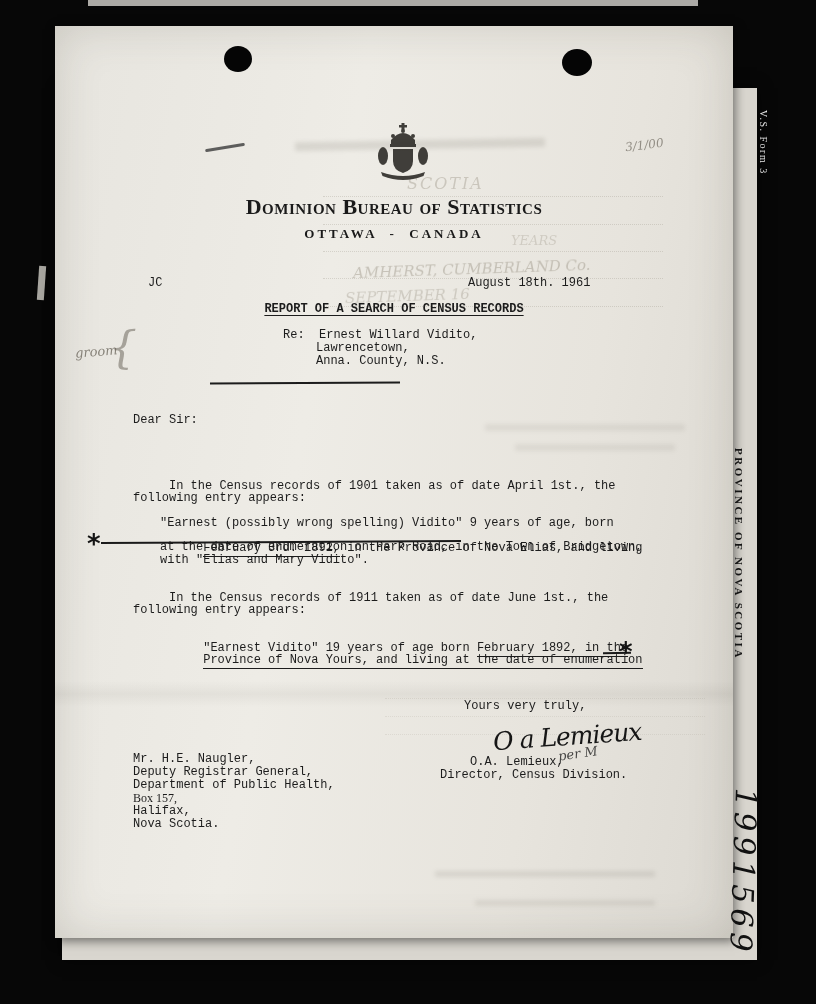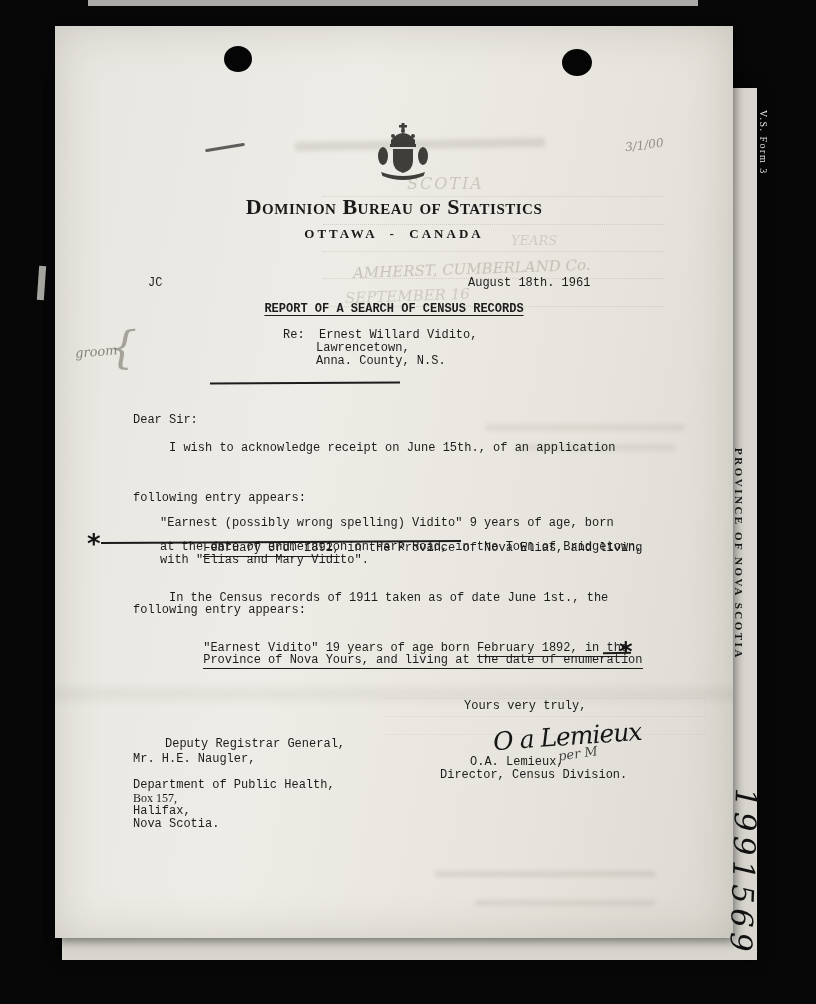--- a/index.html
+++ b/index.html
@@ -94,22 +94,22 @@
     <div class="ln" style="left:261px;top:316px;">Lawrencetown,</div>
     <div class="ln" style="left:261px;top:329px;">Anna. County, N.S.</div>
     <div class="rule" style="left:155px;top:356px;width:190px;transform:rotate(-.3deg);"></div>
 
     <div class="pencil" style="left:20px;top:318px;font-size:13px;opacity:.8;transform:rotate(-5deg);">groom</div>
     <div class="pencil" style="left:54px;top:296px;font-size:44px;opacity:.55;">{</div>
     <div class="pencil" style="left:570px;top:112px;font-size:12px;opacity:.7;transform:rotate(-7deg);">3/1/00</div>
 
     <div class="ln" style="left:78px;top:388px;">Dear Sir:</div>
 
-    <div class="ln" style="left:78px;top:416px;">     I wish to acknowledge receipt on June 15th., of an application</div>
 
+    <div class="ln" style="left:78px;top:454px;">     In the Census records of 1901 taken as of date April 1st., the</div>
     <div class="ln" style="left:78px;top:466px;">following entry appears:</div>
 
     <div class="ln" style="left:105px;top:491px;">"Earnest (possibly wrong spelling) Vidito" 9 years of age, born</div>
     <div class="ln" style="left:105px;top:503px;">
       <span class="u">February 3rd. 1892,</span><span> in the Province of Nova Elias, and living</span>
     </div>
     <div class="ln" style="left:105px;top:515px;">at the date of enumeration on Park Road, in the Town of Bridgetown,</div>
     <div class="ln" style="left:105px;top:528px;">with "Elias and Mary Vidito".</div>
 
     <div class="ast" style="left:32px;top:505px;">*</div>
@@ -128,21 +128,21 @@
     <div class="strike" style="left:548px;top:626px;width:28px;transform:rotate(-1deg);"></div>
     <div class="ast" style="left:564px;top:613px;">*</div>
 
     <div class="ln" style="left:409px;top:674px;">Yours very truly,</div>
     <div class="sig" style="left:438px;top:696px;">O a Lemieux</div>
     <div class="pencil" style="left:503px;top:720px;font-size:13px;color:#2a2a2a;opacity:.85;transform:rotate(-8deg);">per M</div>
     <div class="ln" style="left:415px;top:730px;">O.A. Lemieux,</div>
     <div class="ln" style="left:385px;top:743px;">Director, Census Division.</div>
 
     <div class="ln" style="left:78px;top:727px;">Mr. H.E. Naugler,</div>
-    <div class="ln" style="left:78px;top:712px;margin-left:32px;">Deputy Registrar General,</div>
+    <div class="ln" style="left:78px;top:740px;">Deputy Registrar General,</div>
     <div class="ln" style="left:78px;top:753px;">Department of Public Health,</div>
     <div class="ln" style="left:78px;top:766px;font-family:Liberation Serif, serif;">Box 157,</div>
     <div class="ln" style="left:78px;top:779px;">Halifax,</div>
     <div class="ln" style="left:78px;top:792px;">Nova Scotia.</div>
   </div>
 
   <div class="hole" style="left:224px;top:46px;width:28px;height:26px;"></div>
   <div class="hole" style="left:562px;top:49px;width:30px;height:27px;"></div>
 
   <div class="vtext serif" style="left:758px;top:110px;color:#e6e6e6;font-size:10px;letter-spacing:1.5px;">V.S. Form 3</div>

